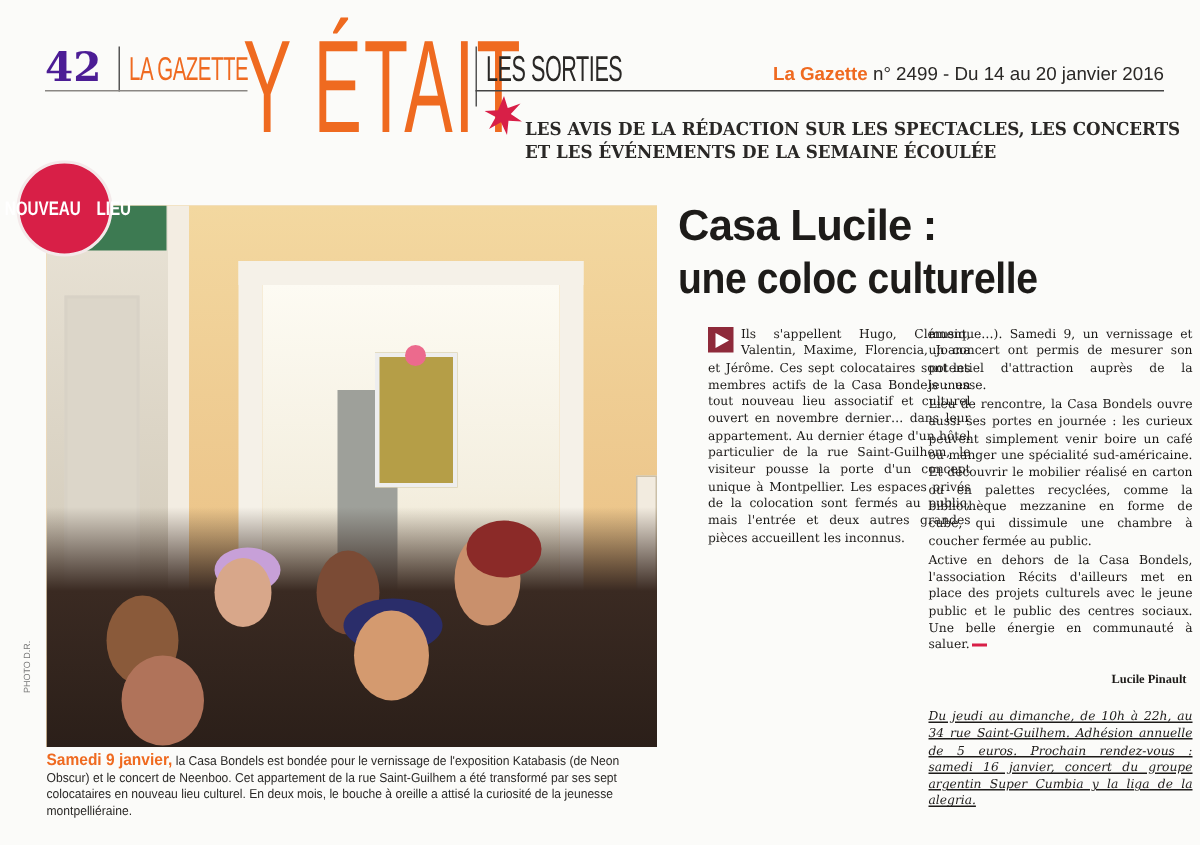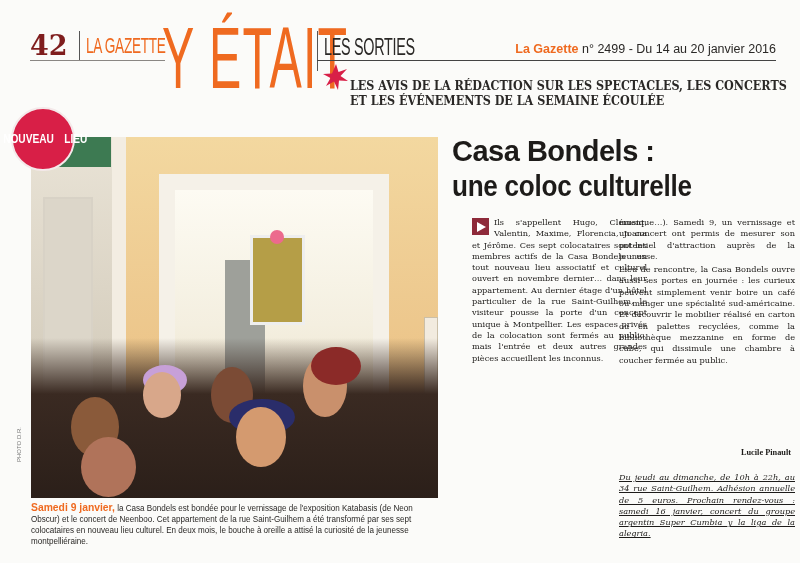--- a/index.html
+++ b/index.html
@@ -2,21 +2,21 @@
 <html><head>
 <meta charset="utf-8">
 <style>
   * { box-sizing: border-box; margin: 0; padding: 0; }
   html, body { width: 800px; height: 563px; background: #fbfbf9; overflow: hidden; }
   body { position: relative; font-family: "DejaVu Serif", serif; color: #1d1b19; }
 
   
   .hdr-rule-left { position: absolute; left: 30px; top: 60px; width: 135px; height: 1px; background: #8a8784; }
   .hdr-rule-right { position: absolute; left: 317px; top: 60px; width: 459px; height: 1px; background: #444; }
-  .page-num { position: absolute; left: 30px; top: 30px; font-family: "DejaVu Serif", serif; font-weight: bold; font-size: 27px; color: #7f1d1d; letter-spacing: 0px; }
+  .page-num { position: absolute; left: 30px; top: 30px; font-family: "DejaVu Serif", serif; font-weight: bold; font-size: 27px; color: #4c1d95; letter-spacing: 0px; }
   .vbar { position: absolute; width: 1px; background: #555; }
   .vbar.a { left: 79px; top: 31px; height: 30px; }
   .vbar.b { left: 317px; top: 31px; height: 40px; }
   .gazette-word { position: absolute; left: 86px; top: 33px; font-family: "Liberation Sans Narrow", "Liberation Sans", sans-serif; font-size: 22px; color: #ef6a20; transform: scaleX(0.62); transform-origin: left top; letter-spacing: -0.5px; white-space: nowrap; }
   .y-etait { position: absolute; left: 162px; top: 14px; font-family: "Liberation Sans", sans-serif; font-size: 88px; color: #ef6a20; transform: scaleX(0.55); transform-origin: left top; letter-spacing: 2px; line-height: 1; white-space: nowrap; }
   .sorties { position: absolute; left: 324px; top: 33px; font-family: "Liberation Sans", sans-serif; font-size: 24px; color: #2a2826; transform: scaleX(0.6); transform-origin: left top; white-space: nowrap; letter-spacing: -0.5px; }
   .issue { position: absolute; right: 24px; top: 42px; font-family: "Liberation Sans", sans-serif; font-size: 12.5px; color: #2a2826; white-space: nowrap; }
   .issue .brand { color: #ef6a20; font-weight: bold; }
   .star { position: absolute; left: 323px; top: 64px; width: 26px; height: 26px; }
   .tagline { position: absolute; left: 350px; top: 79px; font-family: "DejaVu Serif", serif; font-weight: bold; font-size: 12px; line-height: 15px; color: #2a2826; transform: scaleX(0.93); transform-origin: left top; white-space: nowrap; }
@@ -119,27 +119,28 @@
   <div class="head h6"></div>
   <div class="head h4hat"></div>
   <div class="head h4"></div>
 </figure>
 <span class="photo-credit">PHOTO D.R.</span>
 
 <p class="caption">
   <span class="lead">Samedi 9 janvier,</span><span> la Casa Bondels est bondée pour le vernissage de l'exposition Katabasis (de Neon Obscur) et le concert de Neenboo. Cet appartement de la rue Saint-Guilhem a été transformé par ses sept colocataires en nouveau lieu culturel. En deux mois, le bouche à oreille a attisé la curiosité de la jeunesse montpelliéraine.</span>
 </p>
 
-<h1 class="title">Casa Bondels :</h1>
+<h1 class="title">Casa Lucile :</h1>
 <h2 class="subtitle">une coloc culturelle</h2>
 
 <div class="col c1">
   <span class="play-icon"></span>
   <p>Ils s'appellent Hugo, Clément, Valentin, Maxime, Florencia, Joana et Jérôme. Ces sept colocataires sont les membres actifs de la Casa Bondels : un tout nouveau lieu associatif et culturel ouvert en novembre dernier… dans leur appartement. Au dernier étage d'un hôtel particulier de la rue Saint-Guilhem, le visiteur pousse la porte d'un concept unique à Montpellier. Les espaces privés de la colocation sont fermés au public, mais l'entrée et deux autres grandes pièces accueillent les inconnus.</p>
 </div>
 
 <div class="col c2">
   <p>musique…). Samedi 9, un vernissage et un concert ont permis de mesurer son potentiel d'attraction auprès de la jeunesse.</p>
   <p>Lieu de rencontre, la Casa Bondels ouvre aussi ses portes en journée : les curieux peuvent simplement venir boire un café ou manger une spécialité sud-américaine. Et découvrir le mobilier réalisé en carton ou en palettes recyclées, comme la bibliothèque mezzanine en forme de cube, qui dissimule une chambre à coucher fermée au public.</p>
+  <p><span>Active en dehors de la Casa Bondels, l'association Récits d'ailleurs met en place des projets culturels avec le jeune public et le public des centres sociaux. Une belle énergie en communauté à saluer.</span><span class="end-mark"></span></p>
 </div>
 
 <div class="author">Lucile Pinault</div>
 <p class="infobox">Du jeudi au dimanche, de 10h à 22h, au 34 rue Saint-Guilhem. Adhésion annuelle de 5 euros. Prochain rendez-vous : samedi 16 janvier, concert du groupe argentin Super Cumbia y la liga de la alegria.</p>
 
 </body></html>

